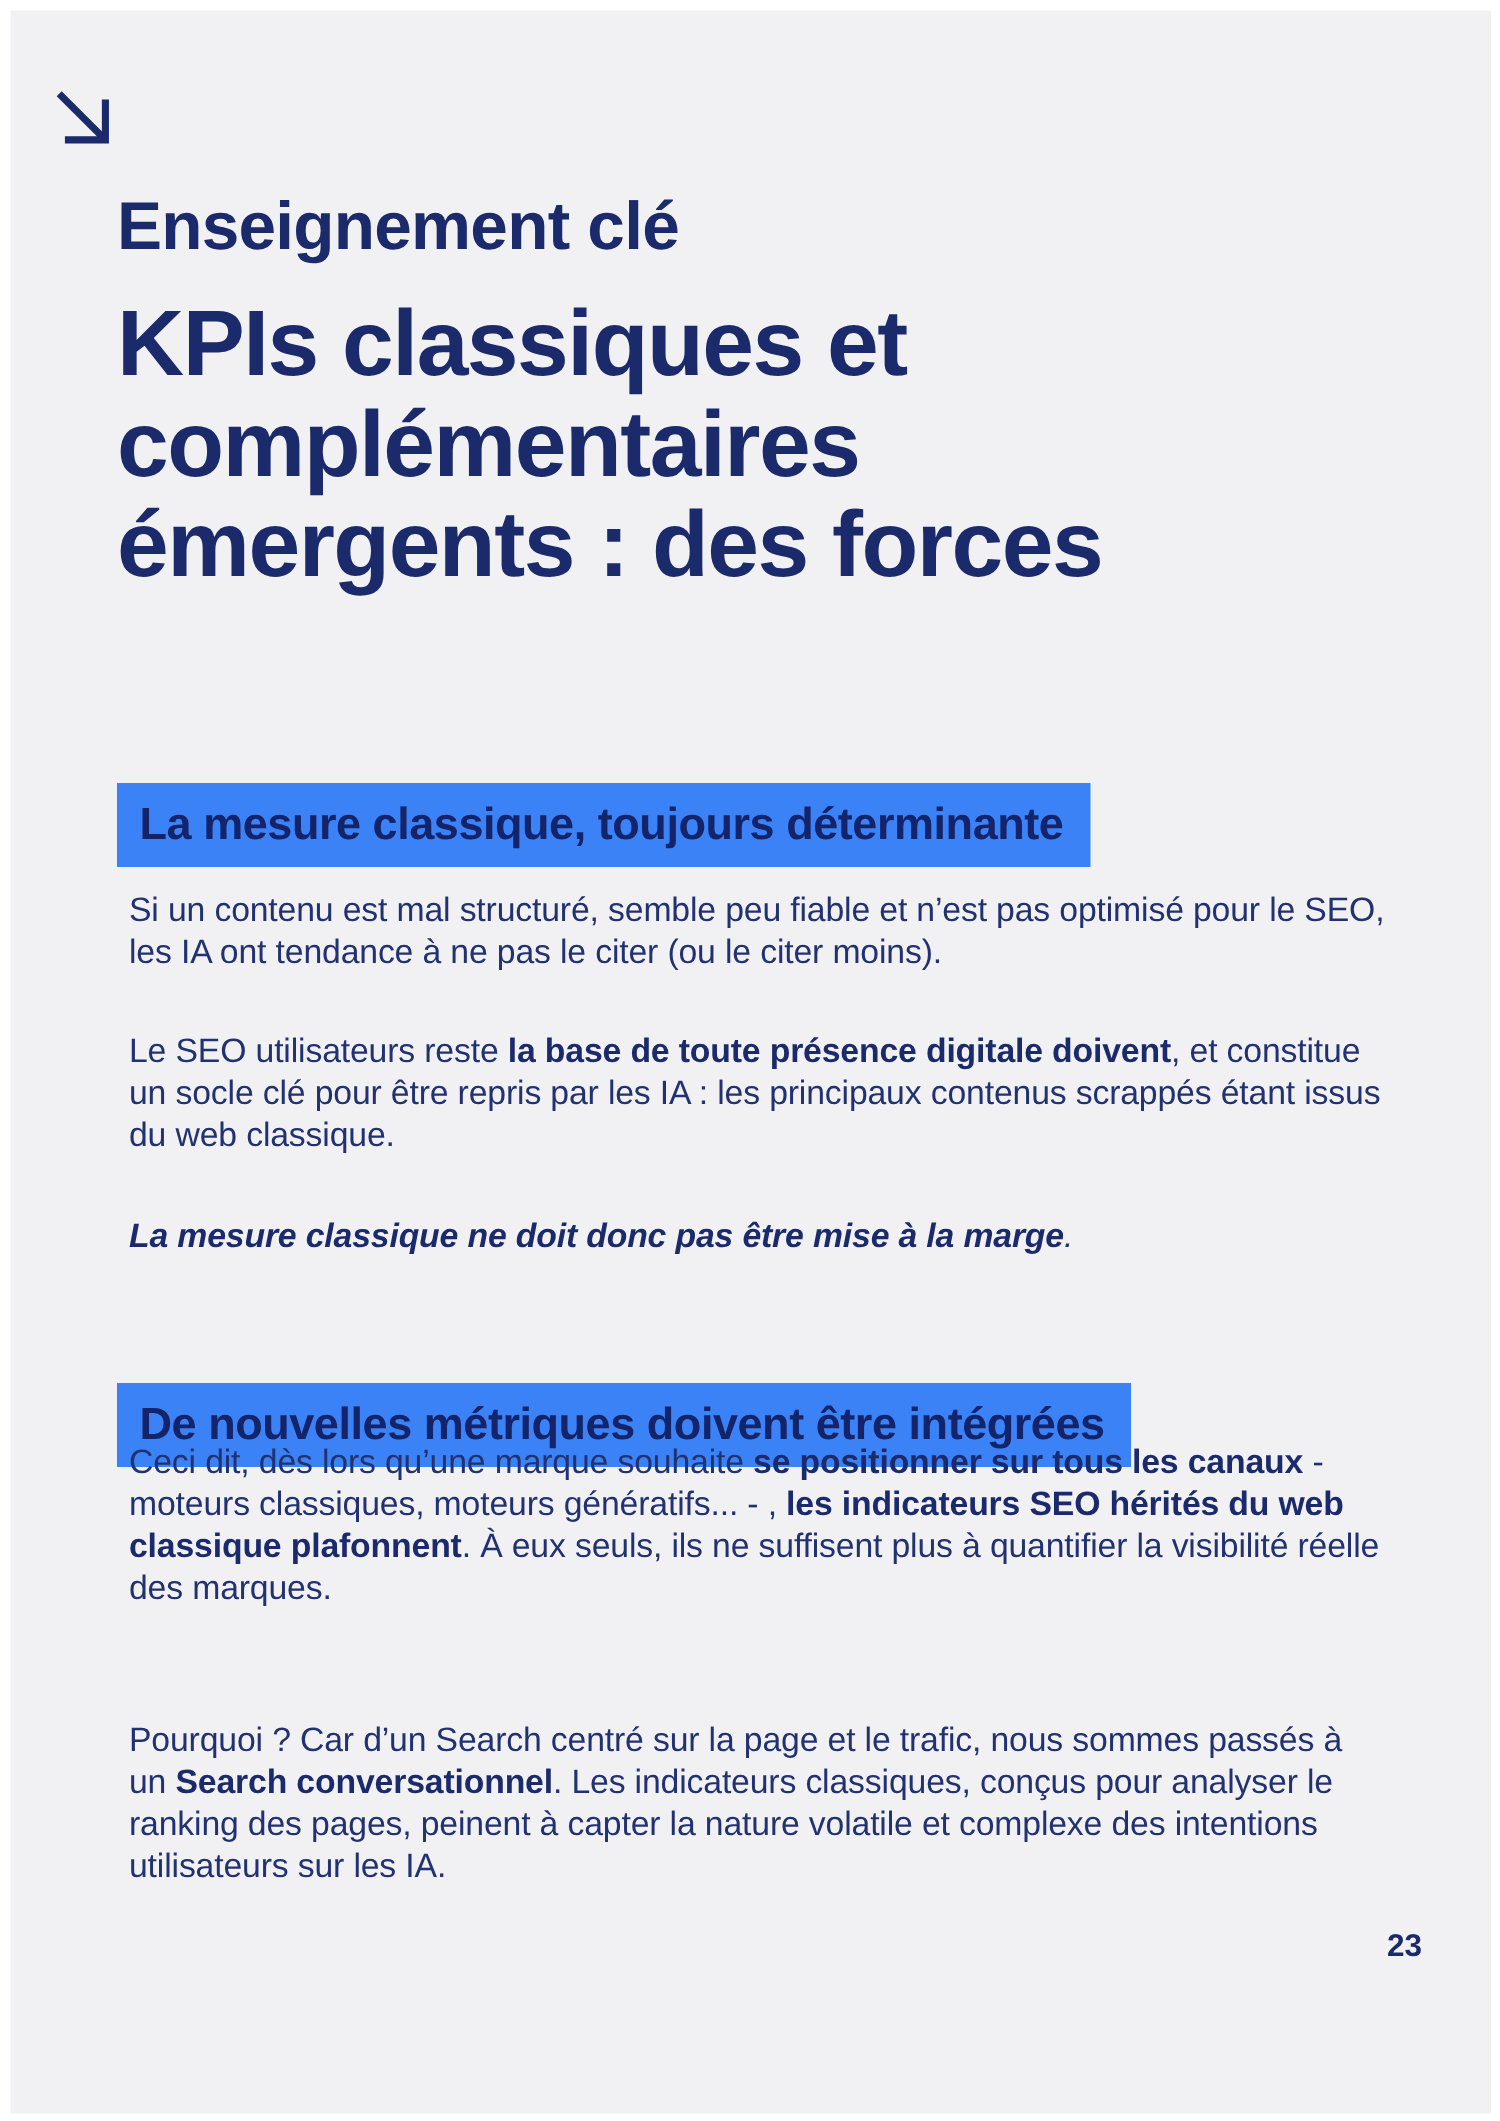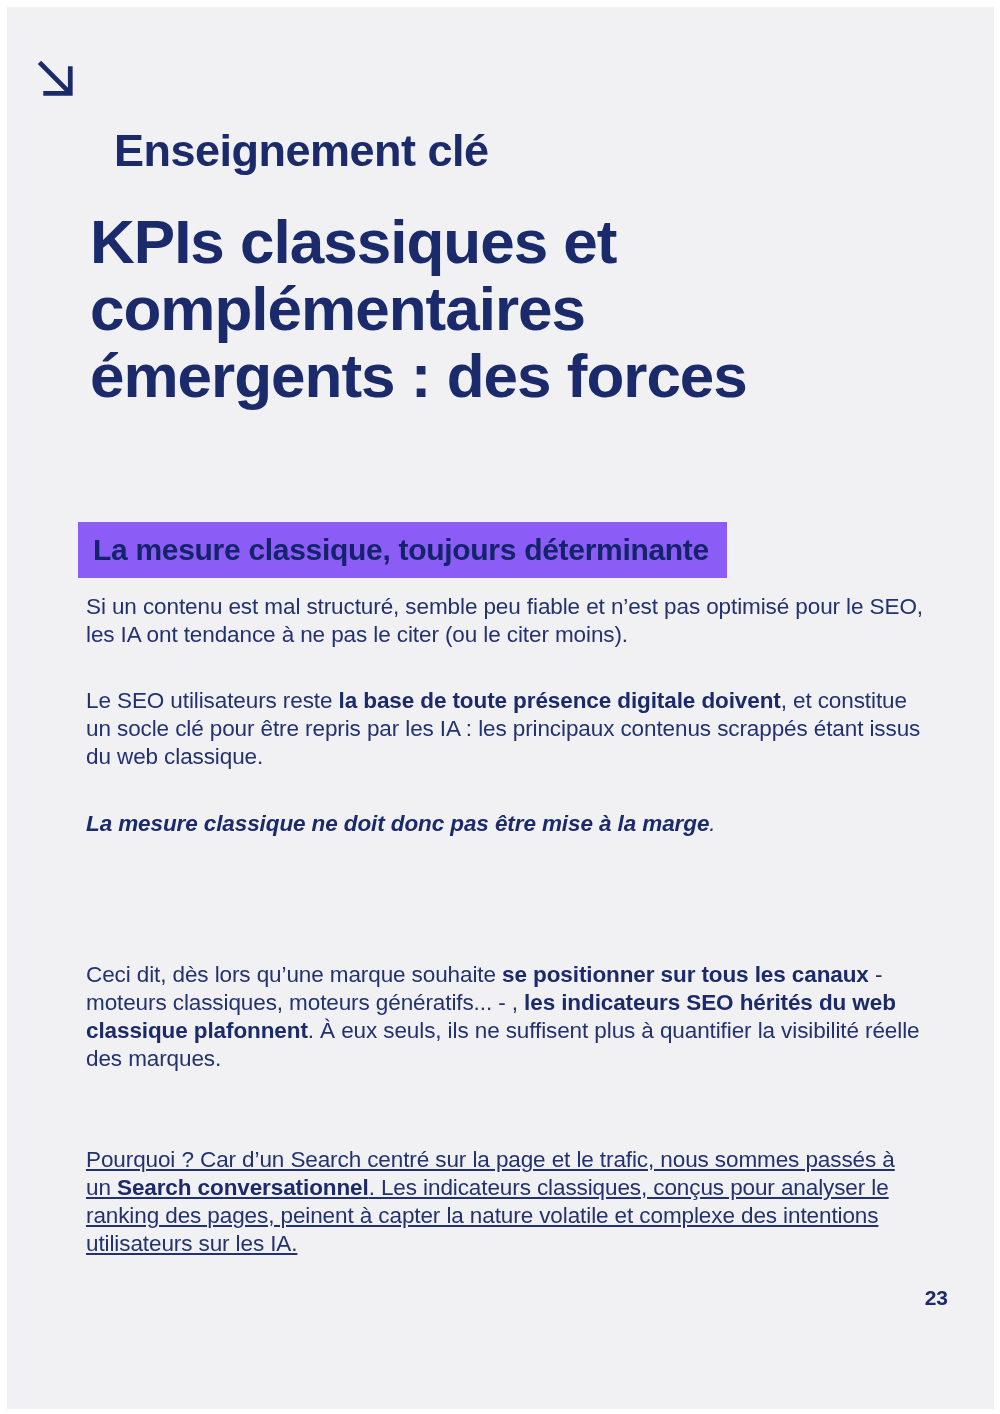--- a/index.html
+++ b/index.html
@@ -33,39 +33,38 @@
   .arrow-wrap svg { display: block; width: 54px; height: 54px; }
 
   .kicker {
     position: absolute;
     left: 71px;
     top: 118px;
     font-size: 45px;
     font-weight: 600;
     color: #1b2a6b;
     letter-spacing: -0.5px;
-    margin-left: 36px;
   }
   .title {
     position: absolute;
     left: 71px;
     top: 189px;
-    margin: 12px;
+    margin: 0;
     font-size: 62px;
     line-height: 67px;
     font-weight: 700;
     color: #1b2a6b;
     letter-spacing: -1px;
   }
   .title-line { display: block; }
 
   .hl-box {
     position: absolute;
     left: 71px;
-    background: #8b5cf6;
+    background: #3b82f6;
     padding: 11px 18px 11px 15px;
     display: inline-block;
   }
   .hl-box .hl-text {
     font-size: 30px;
     font-weight: 700;
     color: #13246a;
     letter-spacing: -0.3px;
   }
   .hl-1 { top: 515px; }
@@ -78,21 +77,21 @@
     margin: 0;
     font-size: 22.5px;
     line-height: 28px;
     color: #223170;
     letter-spacing: -0.1px;
   }
   .p1 { top: 586px; }
   .p2 { top: 680px; }
   .p3 { top: 803px; font-style: italic; }
   .p4 { top: 954px; }
-  .p5 { top: 1139px; text-decoration: underline; }
+  .p5 { top: 1139px; }
 
   .seg { font-weight: 400; }
   .seg-b { font-weight: 700; color: #1b2a6b; }
 
   .page-number {
     position: absolute;
     right: 46px;
     top: 1279px;
     font-size: 21px;
     font-weight: 700;
@@ -123,20 +122,23 @@
     <div class="hl-box hl-1">
       <span class="hl-text">La mesure classique, toujours déterminante</span>
     </div>
 
     <p class="para p1"><span class="seg">Si un contenu est mal structuré, semble peu fiable et n’est pas optimisé pour le SEO, les IA ont tendance à ne pas le citer (ou le citer moins).</span></p>
 
     <p class="para p2"><span class="seg">Le SEO utilisateurs reste </span><span class="seg seg-b">la base de toute présence digitale doivent</span><span class="seg">, et constitue un socle clé pour être repris par les IA : les principaux contenus scrappés étant issus du web classique.</span></p>
 
     <p class="para p3"><span class="seg seg-b">La mesure classique ne doit donc pas être mise à la marge</span><span class="seg">.</span></p>
 
+    <div class="hl-box hl-2">
+      <span class="hl-text">De nouvelles métriques doivent être intégrées</span>
+    </div>
 
     <p class="para p4"><span class="seg">Ceci dit, dès lors qu’une marque souhaite </span><span class="seg seg-b">se positionner sur tous les canaux</span><span class="seg"> - moteurs classiques, moteurs génératifs... - , </span><span class="seg seg-b">les indicateurs SEO hérités du web classique plafonnent</span><span class="seg">. À eux seuls, ils ne suffisent plus à quantifier la visibilité réelle des marques.</span></p>
 
     <p class="para p5"><span class="seg">Pourquoi ? Car d’un Search centré sur la page et le trafic, nous sommes passés à un </span><span class="seg seg-b">Search conversationnel</span><span class="seg">. Les indicateurs classiques, conçus pour analyser le ranking des pages, peinent à capter la nature volatile et complexe des intentions utilisateurs sur les IA.</span></p>
 
     <div class="page-number">23</div>
 
   </div>
 </div>
 

